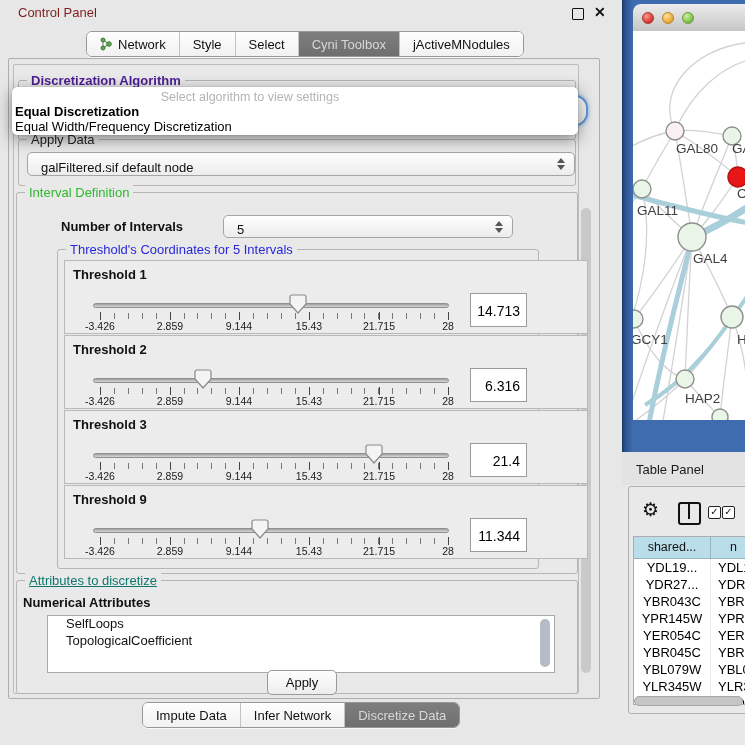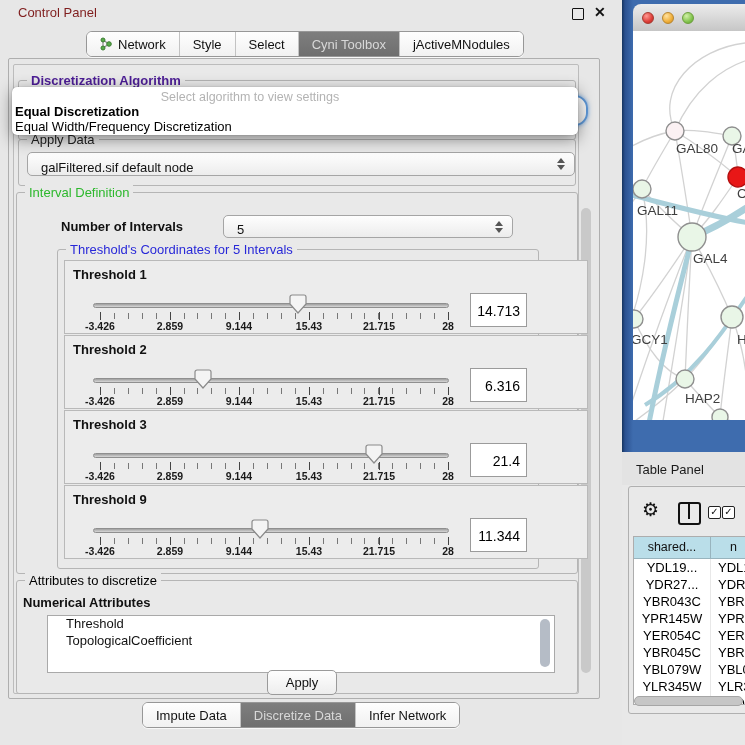--- a/index.html
+++ b/index.html
@@ -51,21 +51,21 @@
   .trow .tlabel{position:absolute;left:8px;top:6px;font-size:13px;font-weight:bold;color:#111;}
   .slider-area{position:absolute;left:28px;top:32px;width:356px;height:24px;}
   .track{position:absolute;left:0;right:0;top:10px;height:5px;border-radius:3px;
          background:linear-gradient(#9f9f9f,#d8d8d8);border:1px solid #8f8f8f;box-sizing:border-box;}
   .thumb{position:absolute;top:1px;width:18px;height:20px;}
   .ticks{position:absolute;left:28px;top:52px;width:356px;height:6px;
          background:repeating-linear-gradient(90deg,#777 0 1px,transparent 1px 13.92px);
          background-position:7px 0;}
   .majors span{position:absolute;top:-1px;width:1px;height:8px;background:#444;}
   .scale{position:absolute;left:28px;top:59px;width:356px;height:12px;}
-  .scale b{position:absolute;transform:translateX(-50%);font-size:10.5px;font-weight:bold;color:#1a1a1a;white-space:nowrap;}
+  .scale b{position:absolute;transform:translateX(-50%);font-size:10.5px;font-weight:normal;color:#1a1a1a;white-space:nowrap;}
   .vbox{position:absolute;left:405px;top:32px;width:57px;height:34px;background:#fff;border:1px solid #9b9b9b;
         font-size:14px;color:#000;text-align:right;line-height:34px;padding-right:6px;box-sizing:border-box;}
   
   #attr-list{left:30px;top:34px;width:506px;height:56px;background:#fff;border:1px solid #a9a9a9;overflow:hidden;}
   #attr-list .item{font-size:13px;color:#111;padding-left:18px;line-height:16.5px;}
   #attr-scroll{position:absolute;right:4px;top:3px;width:10px;height:48px;border-radius:6px;background:#b5bcc6;}
   
   #apply-btn{left:267px;top:670px;width:68px;height:23px;border:1px solid #9a9a9a;border-radius:5px;
              background:linear-gradient(#fefefe,#ededed);font-size:13px;color:#111;
              display:flex;align-items:center;justify-content:center;}
@@ -285,42 +285,42 @@
             <b style="left:216px;">15.43</b>
             <b style="left:286px;">21.715</b>
             <b style="left:355px;">28</b>
         </div>
         <div class="vbox">11.344</div>
       </div>
     </div>
   </div>
 
   <div class="abs group" style="left:16px;top:580px;width:560px;height:112px;background:#e9e9e9;">
-    <span class="gtitle" style="color:#000000;">Attributes to discretize</span>
+    <span class="gtitle" style="color:#0f766e;text-decoration:underline;">Attributes to discretize</span>
     <div style="position:absolute;left:6px;top:14px;font-size:13px;font-weight:bold;color:#111;">Numerical Attributes</div>
     <div class="abs" id="attr-list">
-      <div class="item">Threshold</div>
+      <div class="item">SelfLoops</div>
       <div class="item">TopologicalCoefficient</div>
       <div id="attr-scroll"></div>
     </div>
   </div>
 
   <div class="abs" id="apply-btn">
     <span>Apply</span>
   </div>
 
   <div class="abs segbar" id="bottom-tabs">
     <div class="seg">
         <span>Impute Data</span>
       </div>
+    <div class="seg">
+        <span>Infer Network</span>
+      </div>
     <div class="seg sel">
         <span>Discretize Data</span>
-      </div>
-    <div class="seg">
-        <span>Infer Network</span>
       </div>
   </div>
 </div>
 
 <div class="abs" id="blue-frame"></div>
 
 <div class="abs" id="net-titlebar">
   <div class="light" id="light-red"></div>
   <div class="light" id="light-yellow"></div>
   <div class="light" id="light-green"></div>

